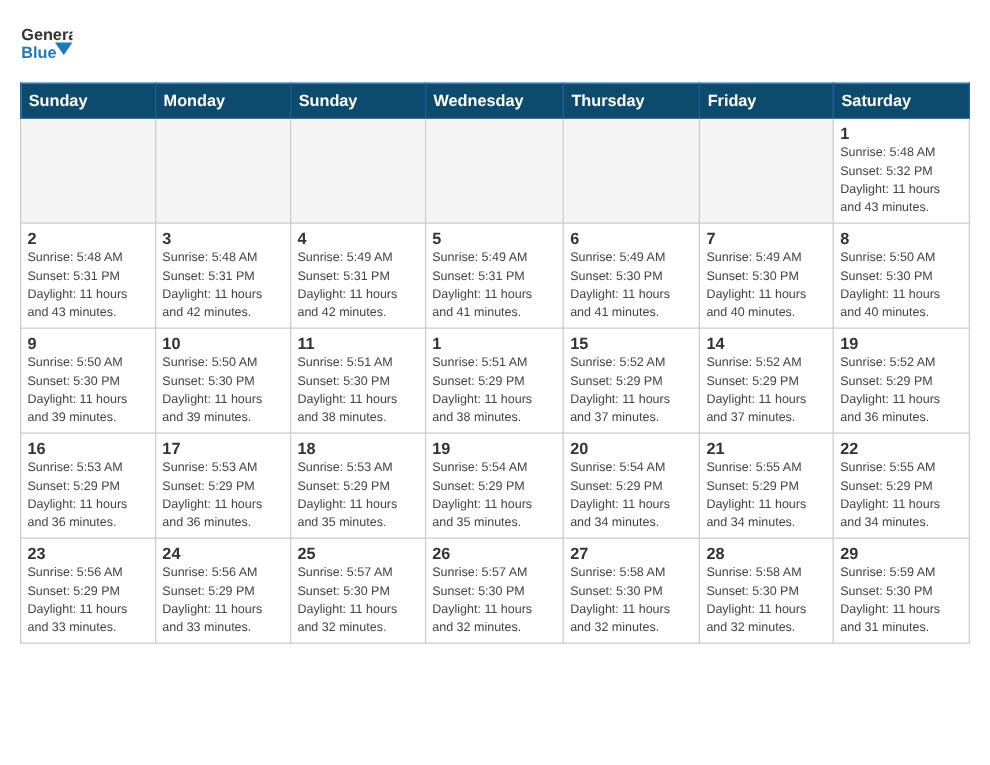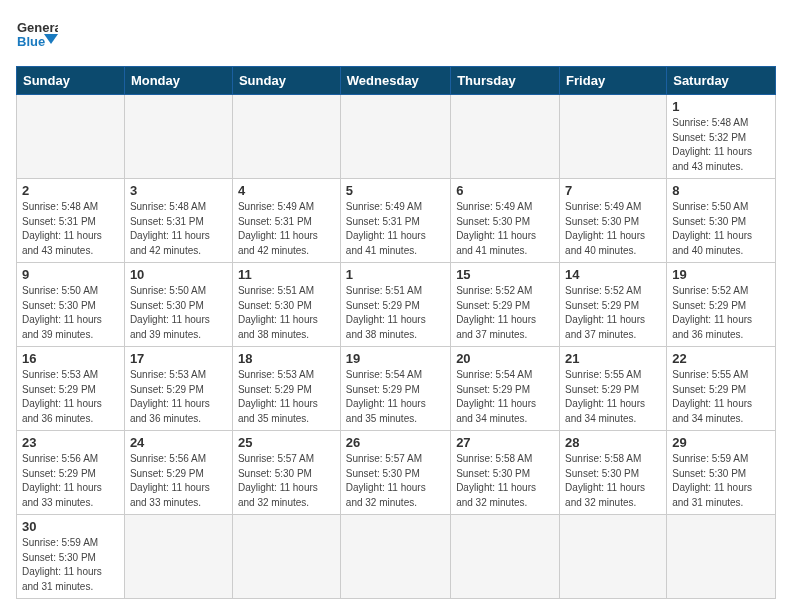--- a/index.html
+++ b/index.html
@@ -292,28 +292,14 @@
 Sunset: 5:30 PM
 Daylight: 11 hours and 32 minutes.</div>
         </td>
         <td>
           <div class="day-number">29</div>
           <div class="day-info">Sunrise: 5:59 AM
 Sunset: 5:30 PM
 Daylight: 11 hours and 31 minutes.</div>
         </td>
       </tr>
-      <tr>
-        <td>
-          <div class="day-number">30</div>
-          <div class="day-info">Sunrise: 5:59 AM
-Sunset: 5:30 PM
-Daylight: 11 hours and 31 minutes.</div>
-        </td>
-        <td class="empty"></td>
-        <td class="empty"></td>
-        <td class="empty"></td>
-        <td class="empty"></td>
-        <td class="empty"></td>
-        <td class="empty"></td>
-      </tr>
     </tbody>
 </table>
 
 </body></html>

